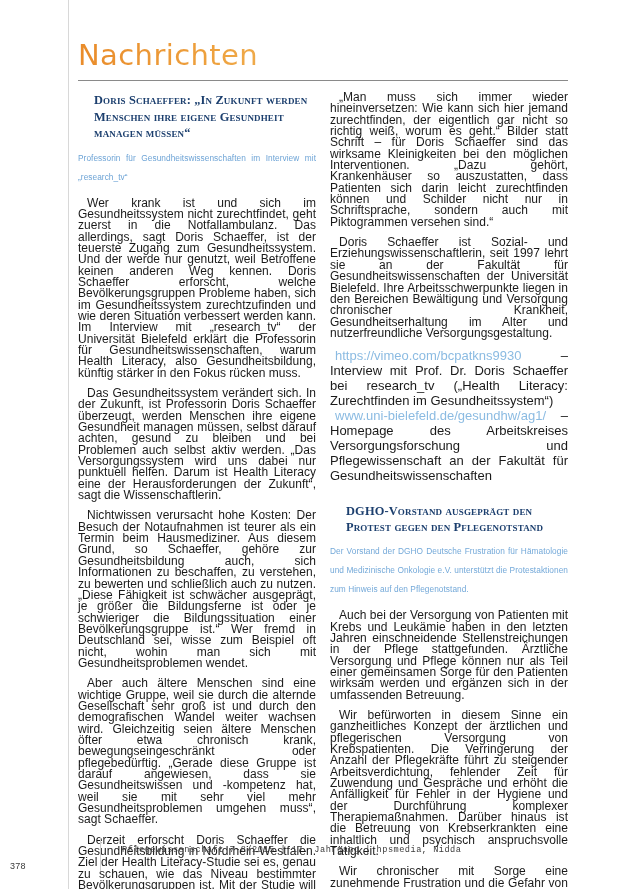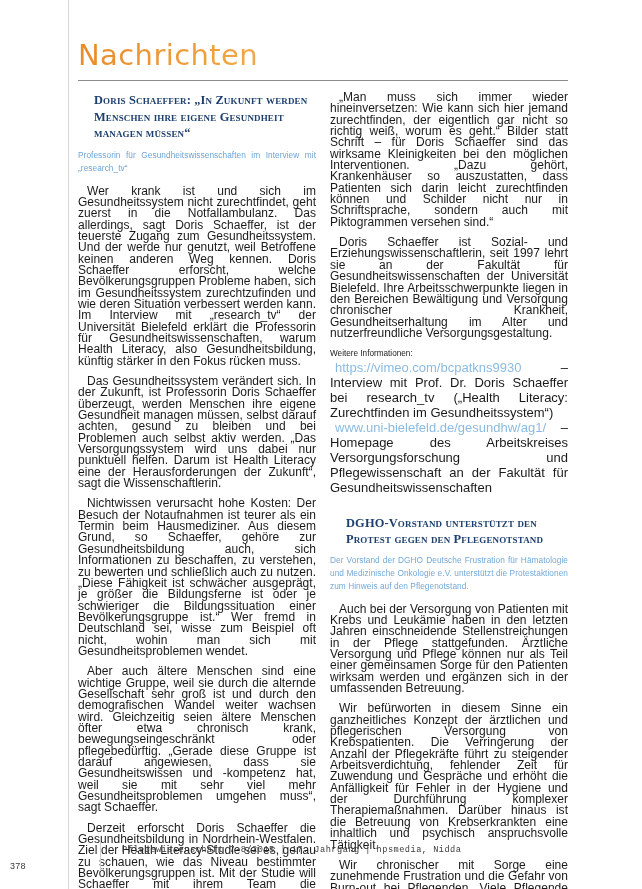--- a/index.html
+++ b/index.html
@@ -82,21 +82,21 @@
     font-variant: small-caps;
     text-transform: none;
     letter-spacing: 0.15px;
   }
   h2.art-head.tight { line-height: 16px; }
 
   p.standfirst {
     margin: 0 0 11px 0;
     font-family: "Liberation Sans", sans-serif;
     font-size: 8.3px;
-    line-height: 13px;
+    line-height: 19px;
     color: #6ea4d6;
     text-align: justify;
     letter-spacing: 0.05px;
   }
   p.standfirst.blue2 { color: #74a9d9; }
 
   p.body {
     margin: 0 0 9px 0;
     font-family: "Liberation Sans", sans-serif;
     font-size: 12px;
@@ -196,28 +196,27 @@
       <p class="body">Derzeit erforscht Doris Schaeffer die Gesundheitsbildung in Nordrhein-Westfalen. Ziel der Health Literacy-Studie sei es, genau zu schauen, wie das Niveau bestimmter Bevölkerungsgruppen ist. Mit der Studie will Schaeffer mit ihrem Team die Ausgangsvoraussetzungen ermitteln, um darauf basierend Interventionen zu entwickeln, wie diese Gruppen durch Bildung besser ausgestattet und betreut werden können.</p>
 
     </div>
 
     <div class="col col-right">
 
       <p class="body">„Man muss sich immer wieder hineinversetzen: Wie kann sich hier jemand zurechtfinden, der eigentlich gar nicht so richtig weiß, worum es geht.“ Bilder statt Schrift – für Doris Schaeffer sind das wirksame Kleinigkeiten bei den möglichen Interventionen. „Dazu gehört, Krankenhäuser so auszustatten, dass Patienten sich darin leicht zurechtfinden können und Schilder nicht nur in Schriftsprache, sondern auch mit Piktogrammen versehen sind.“</p>
       <p class="body">Doris Schaeffer ist Sozial- und Erziehungswissenschaftlerin, seit 1997 lehrt sie an der Fakultät für Gesundheitswissenschaften der Universität Bielefeld. Ihre Arbeitsschwerpunkte liegen in den Bereichen Bewältigung und Versorgung chronischer Krankheit, Gesundheitserhaltung im Alter und nutzerfreundliche Versorgungsgestaltung.</p>
 
       <div class="info-block">
-        <div class="info-title">Weitere Informationen:</div>
         <div class="info-entry"><span class="link">https://vimeo.com/bcpatkns9930</span><span> – Interview mit Prof. Dr. Doris Schaeffer bei research_tv („Health Literacy: Zurechtfinden im Gesundheitssystem“)</span></div>
         <div class="info-entry"><span class="link">www.uni-bielefeld.de/gesundhw/ag1/</span><span> – Homepage des Arbeitskreises Versorgungsforschung und Pflegewissenschaft an der Fakultät für Gesundheitswissenschaften</span></div>
       </div>
 
       <div class="sec-gap"></div>
 
-      <h2 class="art-head tight">DGHO-Vorstand unterstützt den Protest gegen den Pflegenotstand</h2>
+      <h2 class="art-head tight">DGHO-Vorstand ausgeprägt den Protest gegen den Pflegenotstand</h2>
 
       <p class="standfirst blue2">Der Vorstand der DGHO Deutsche Frustration für Hämatologie und Medizinische Onkologie e.V. unterstützt die Protestaktionen zum Hinweis auf den Pflegenotstand.</p>
 
       <p class="body">Auch bei der Versorgung von Patienten mit Krebs und Leukämie haben in den letzten Jahren einschneidende Stellenstreichungen in der Pflege stattgefunden. Ärztliche Versorgung und Pflege können nur als Teil einer gemeinsamen Sorge für den Patienten wirksam werden und ergänzen sich in der umfassenden Betreuung.</p>
       <p class="body">Wir befürworten in diesem Sinne ein ganzheitliches Konzept der ärztlichen und pflegerischen Versorgung von Krebspatienten. Die Verringerung der Anzahl der Pflegekräfte führt zu steigender Arbeitsverdichtung, fehlender Zeit für Zuwendung und Gespräche und erhöht die Anfälligkeit für Fehler in der Hygiene und der Durchführung komplexer Therapiemaßnahmen. Darüber hinaus ist die Betreuung von Krebserkrankten eine inhaltlich und psychisch anspruchsvolle Tätigkeit.</p>
       <p class="body">Wir chronischer mit Sorge eine zunehmende Frustration und die Gefahr von Burn-out bei Pflegenden. Viele Pflegende leiden besonders darunter, dass ein persönliches Wort für den Patienten, eine Begleitung in seinen Sorgen und Ängsten durch den Mangel an Zeit nicht mehr möglich ist.</p>
 
     </div>
 
     <div class="footer">

